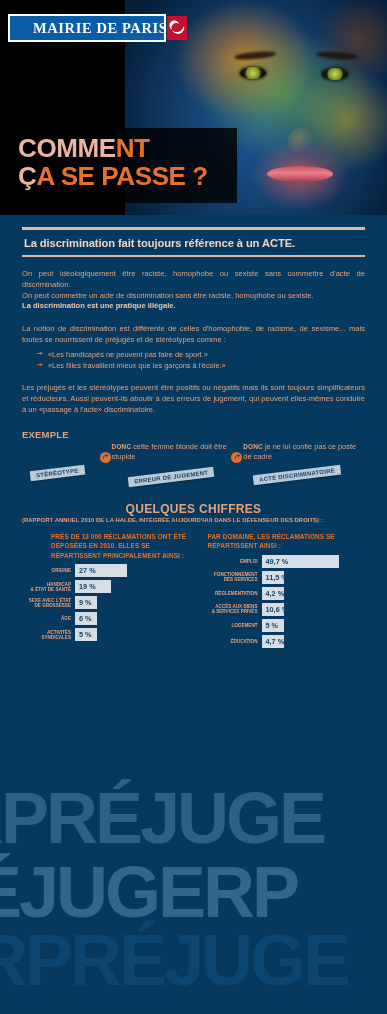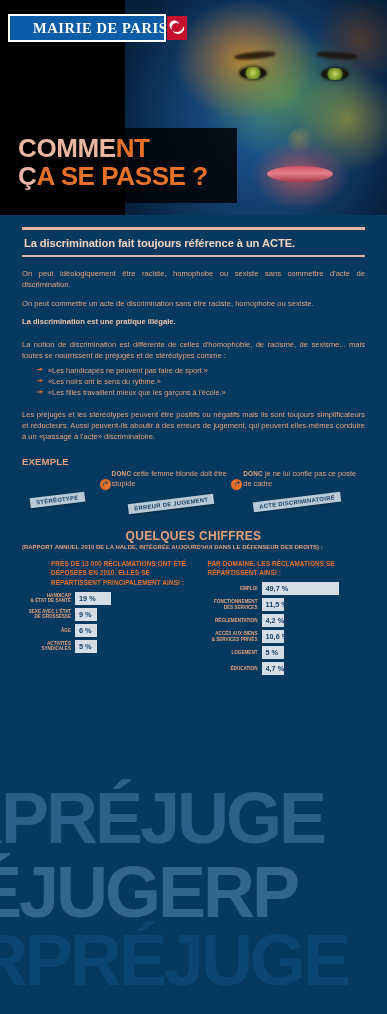--- a/index.html
+++ b/index.html
@@ -92,21 +92,21 @@
   
   .content { position:relative; padding:0 22px; }
   .rule { height:3px; background:#e6b7a0; margin-top:12px; }
   .subtitle {
     color:#f3d3c0; font-size:11.2px; font-weight:bold;
     padding:7px 0 6px 2px; letter-spacing:-.1px; white-space:nowrap;
   }
   .rule-thin { height:2px; background:#e6b7a0; }
 
   .para { color:#e8a27a; font-size:7.6px; line-height:1.42; margin-top:12px; text-align:justify; }
-  .tight { margin-top:8px; }
+  .tight { margin-top:0; }
   .bullets { margin-top:3px; padding-left:26px; }
   .bullets li { list-style:none; font-size:7.4px; color:#e8a27a; line-height:1.52; position:relative; }
   .bullets li::before {
     content:""; position:absolute; left:-11px; top:3px;
     width:6px; height:4px; background:#e8712a;
     clip-path:polygon(0 60%,70% 60%,55% 100%,100% 35%,40% 0,55% 35%,0 35%);
   }
 
   
   .exemple-h { color:#e8a27a; font-size:9.5px; font-weight:bold; margin-top:13px; letter-spacing:.2px; }
@@ -212,21 +212,20 @@
   <div class="subtitle">La discrimination fait toujours référence à un ACTE.</div>
   <div class="rule-thin"></div>
 
   <p class="para">On peut idéologiquement être raciste, homophobe ou sexiste sans commettre d'acte de discrimination.</p>
   <p class="para tight">On peut commettre un acte de discrimination sans être raciste, homophobe ou sexiste.</p>
   <p class="para tight" style="color:#f2c6ad;font-weight:bold">La discrimination est une pratique illégale.</p>
 
   <p class="para">La notion de discrimination est différente de celles d'homophobie, de racisme, de sexisme... mais toutes se nourrissent de préjugés et de stéréotypes comme :</p>
   <ul class="bullets">
     <li>«Les handicapés ne peuvent pas faire de sport.»</li>
-    <li>«Les noirs ont le sens du rythme.»</li>
     <li>«Les filles travaillent mieux que les garçons à l'école.»</li>
   </ul>
 
   <p class="para">Les préjugés et les stéréotypes peuvent être positifs ou négatifs mais ils sont toujours simplificateurs et réducteurs. Aussi peuvent-ils aboutir à des erreurs de jugement, qui peuvent elles-mêmes conduire à un «passage à l'acte» discriminatoire.</p>
 
   <div class="exemple-h">EXEMPLE</div>
   <div class="steps">
 
     <div class="step step1">
       <div class="badge b1">STÉRÉOTYPE</div>
@@ -254,20 +253,26 @@
   </div>
 
   <div class="chiffres-h">QUELQUES CHIFFRES</div>
   <div class="chiffres-sub">(RAPPORT ANNUEL 2010 DE LA HALDE, INTÉGRÉE AUJOURD'HUI DANS LE DÉFENSEUR DES DROITS) :</div>
 
   <div class="charts">
     <div class="chart left">
       <div class="chart-intro">PRÈS DE 13 000 RÉCLAMATIONS ONT ÉTÉ DÉPOSÉES EN 2010. ELLES SE RÉPARTISSENT PRINCIPALEMENT AINSI :</div>
       <div class="rows">
           <div class="brow-row">
+            <div class="lbl">ORIGINE</div>
+            <div class="bar" style="background: rgb(215, 221, 228); width: 51.84px;">
+              <span class="val" style="color: rgb(15, 64, 104);">27 %</span>
+            </div>
+          </div>
+          <div class="brow-row">
             <div class="lbl">HANDICAP<br>&amp; ÉTAT DE SANTÉ</div>
             <div class="bar" style="background: rgb(215, 221, 228); width: 36.48px;">
               <span class="val" style="color: rgb(15, 64, 104);">19 %</span>
             </div>
           </div>
           <div class="brow-row">
             <div class="lbl">SEXE AVEC L'ÉTAT<br>DE GROSSESSE</div>
             <div class="bar" style="background: rgb(215, 221, 228); width: 17.28px;">
               <span class="val" style="color: rgb(15, 64, 104);">9 %</span>
             </div>

